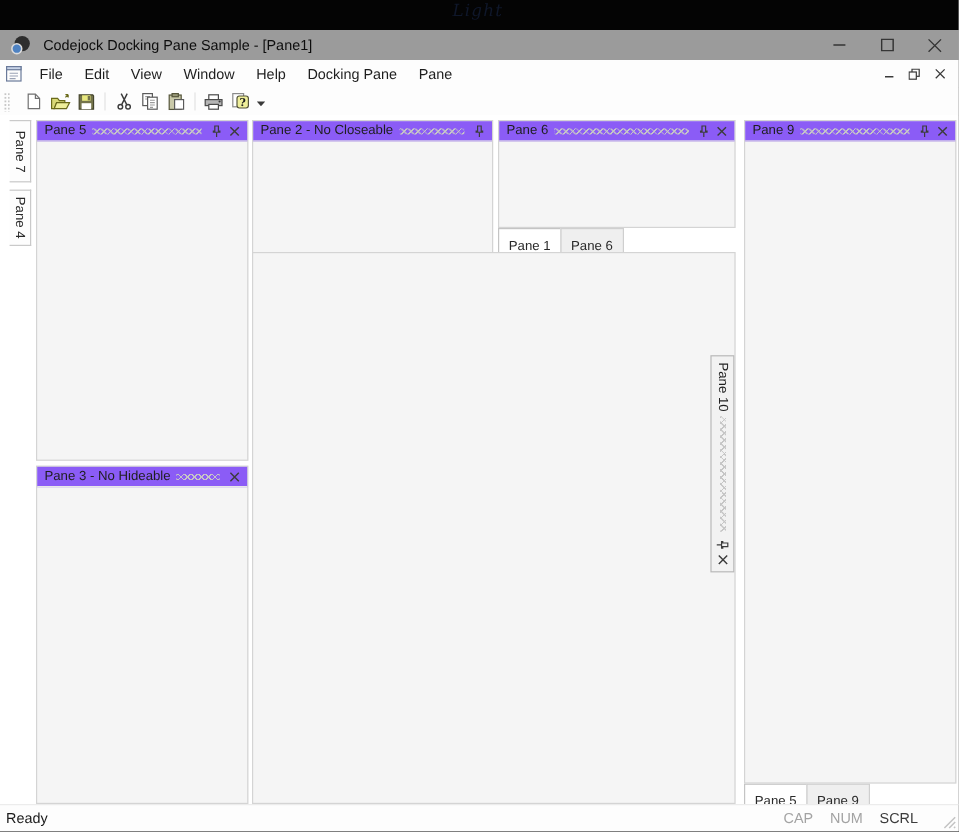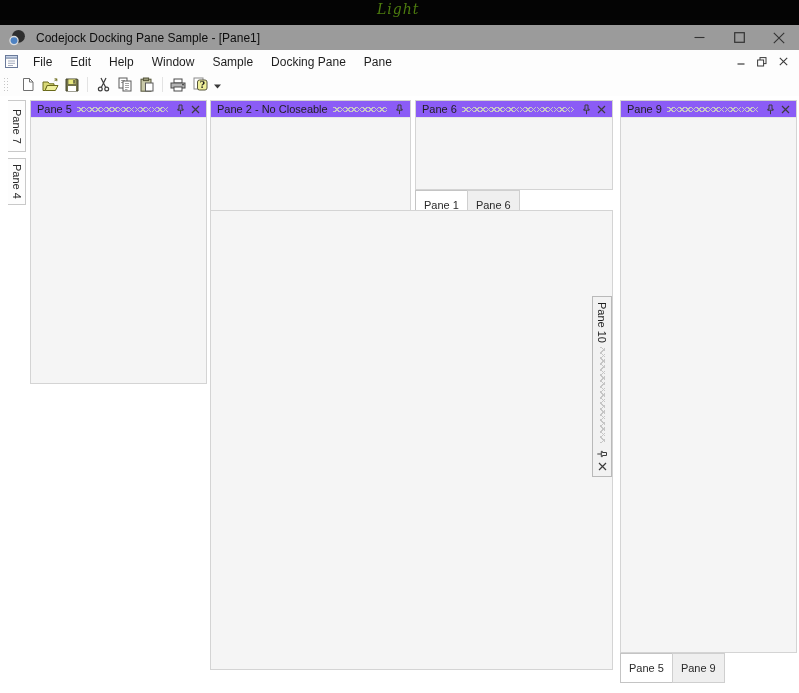--- a/index.html
+++ b/index.html
@@ -4,21 +4,21 @@
 <style>
   * { margin:0; padding:0; box-sizing:border-box; }
   html,body { background:#000; }
   #stage {
     position:relative; width:799px; height:693px; overflow:hidden;
     font-family:"Liberation Sans", sans-serif; background:#fff;
     -webkit-font-smoothing:antialiased;
   }
   
   .desktop-strip { position:absolute; top:0; left:0; width:799px; height:25px; background:#040404; }
-  .watermark { position:absolute; top:1px; left:377px; color:#4d7c0f;
+  .watermark { position:absolute; top:1px; left:377px; color:#0f172a;
     font-family:"DejaVu Serif", serif; font-style:italic; font-size:14px; letter-spacing:1px; }
 
   
   .titlebar { position:absolute; top:25px; left:0; width:799px; height:25px;
     background:#9b9b9b; display:flex; align-items:center; }
   .app-icon { margin-left:9px; width:17px; height:17px; flex:none; }
   .title-text { margin-left:10px; font-size:12px; color:#0d0d0d; white-space:nowrap; }
   .win-controls { margin-left:auto; display:flex; height:25px; }
   .win-btn { width:40px; height:25px; display:flex; align-items:center; justify-content:center; }
 
@@ -122,23 +122,23 @@
   <div class="menubar">
     <span class="mdi-doc-icon">
       <svg width="15" height="15" viewBox="0 0 15 15">
         <rect x="1.5" y="1.5" width="12" height="12" fill="#fdfdfd" stroke="#6a7a9a"></rect>
         <rect x="1.5" y="1.5" width="12" height="2.6" fill="#c8d4e8" stroke="#6a7a9a"></rect>
         <path d="M4 7h7 M4 9.3h7 M4 11.5h5" stroke="#9aa2b5" stroke-width="0.9"></path>
       </svg>
     </span>
     <span class="menu-item">File</span>
     <span class="menu-item">Edit</span>
+    <span class="menu-item">View</span>
+    <span class="menu-item">Window</span>
     <span class="menu-item">Help</span>
-    <span class="menu-item">Window</span>
-    <span class="menu-item">Sample</span>
     <span class="menu-item">Docking Pane</span>
     <span class="menu-item">Pane</span>
     <div class="mdi-controls">
       <span class="mdi-btn">
         <svg width="8" height="9" viewBox="0 0 8 9">
             <line x1="0.5" y1="7" x2="7.5" y2="7" stroke="#3a3a3a" stroke-width="1.2"></line>
           </svg>
       </span>
       <span class="mdi-btn">
         <svg width="10" height="10" viewBox="0 0 10 10">
@@ -243,20 +243,31 @@
             </svg>
         </span>
         <span class="cap-btn">
           <svg width="9" height="9" viewBox="0 0 9 9">
               <path d="M1 1l7 7M8 1L1 8" stroke="#3c3c3c" stroke-width="1.2"></path>
             </svg>
         </span>
       </div>
     </div>
 
+    <div class="pane" style="left:30px; top:292px; width:177px; height:282px;">
+      <div class="caption">
+        <span class="cap-title">Pane 3 - No Hideable</span>
+        <span class="hatch"></span>
+        <span class="cap-btn">
+          <svg width="9" height="9" viewBox="0 0 9 9">
+              <path d="M1 1l7 7M8 1L1 8" stroke="#3c3c3c" stroke-width="1.2"></path>
+            </svg>
+        </span>
+      </div>
+    </div>
 
     <div class="pane" style="left:210px; top:4px; width:201px; height:128px;">
       <div class="caption">
         <span class="cap-title">Pane 2 - No Closeable</span>
         <span class="hatch"></span>
         <span class="cap-btn">
           <svg width="11" height="11" viewBox="0 0 11 11">
               <path d="M4 1h3v4.2h1.2v1H2.8v-1H4z" fill="none" stroke="#3c3c3c"></path>
               <path d="M5.5 6.4v3.8" stroke="#3c3c3c"></path>
             </svg>
@@ -321,14 +332,27 @@
         </span>
       </div>
     </div>
     <div class="tab-row" style="left:620px; top:557px;">
       <span class="tab active">Pane 5</span>
       <span class="tab">Pane 9</span>
     </div>
 
   </div>
 
+  <div class="statusbar">
+    <span>Ready</span>
+    <div class="kb-indicators">
+      <span class="kb-off">CAP</span>
+      <span class="kb-off">NUM</span>
+      <span class="kb-on">SCRL</span>
+    </div>
+    <span class="resize-grip">
+      <svg width="11" height="11" viewBox="0 0 11 11">
+        <path d="M10 1L1 10 M10 5L5 10 M10 9l-1 1" stroke="#c4c4c4" stroke-width="1.3" fill="none"></path>
+      </svg>
+    </span>
+  </div>
 
 </div>
 
 </body></html>

